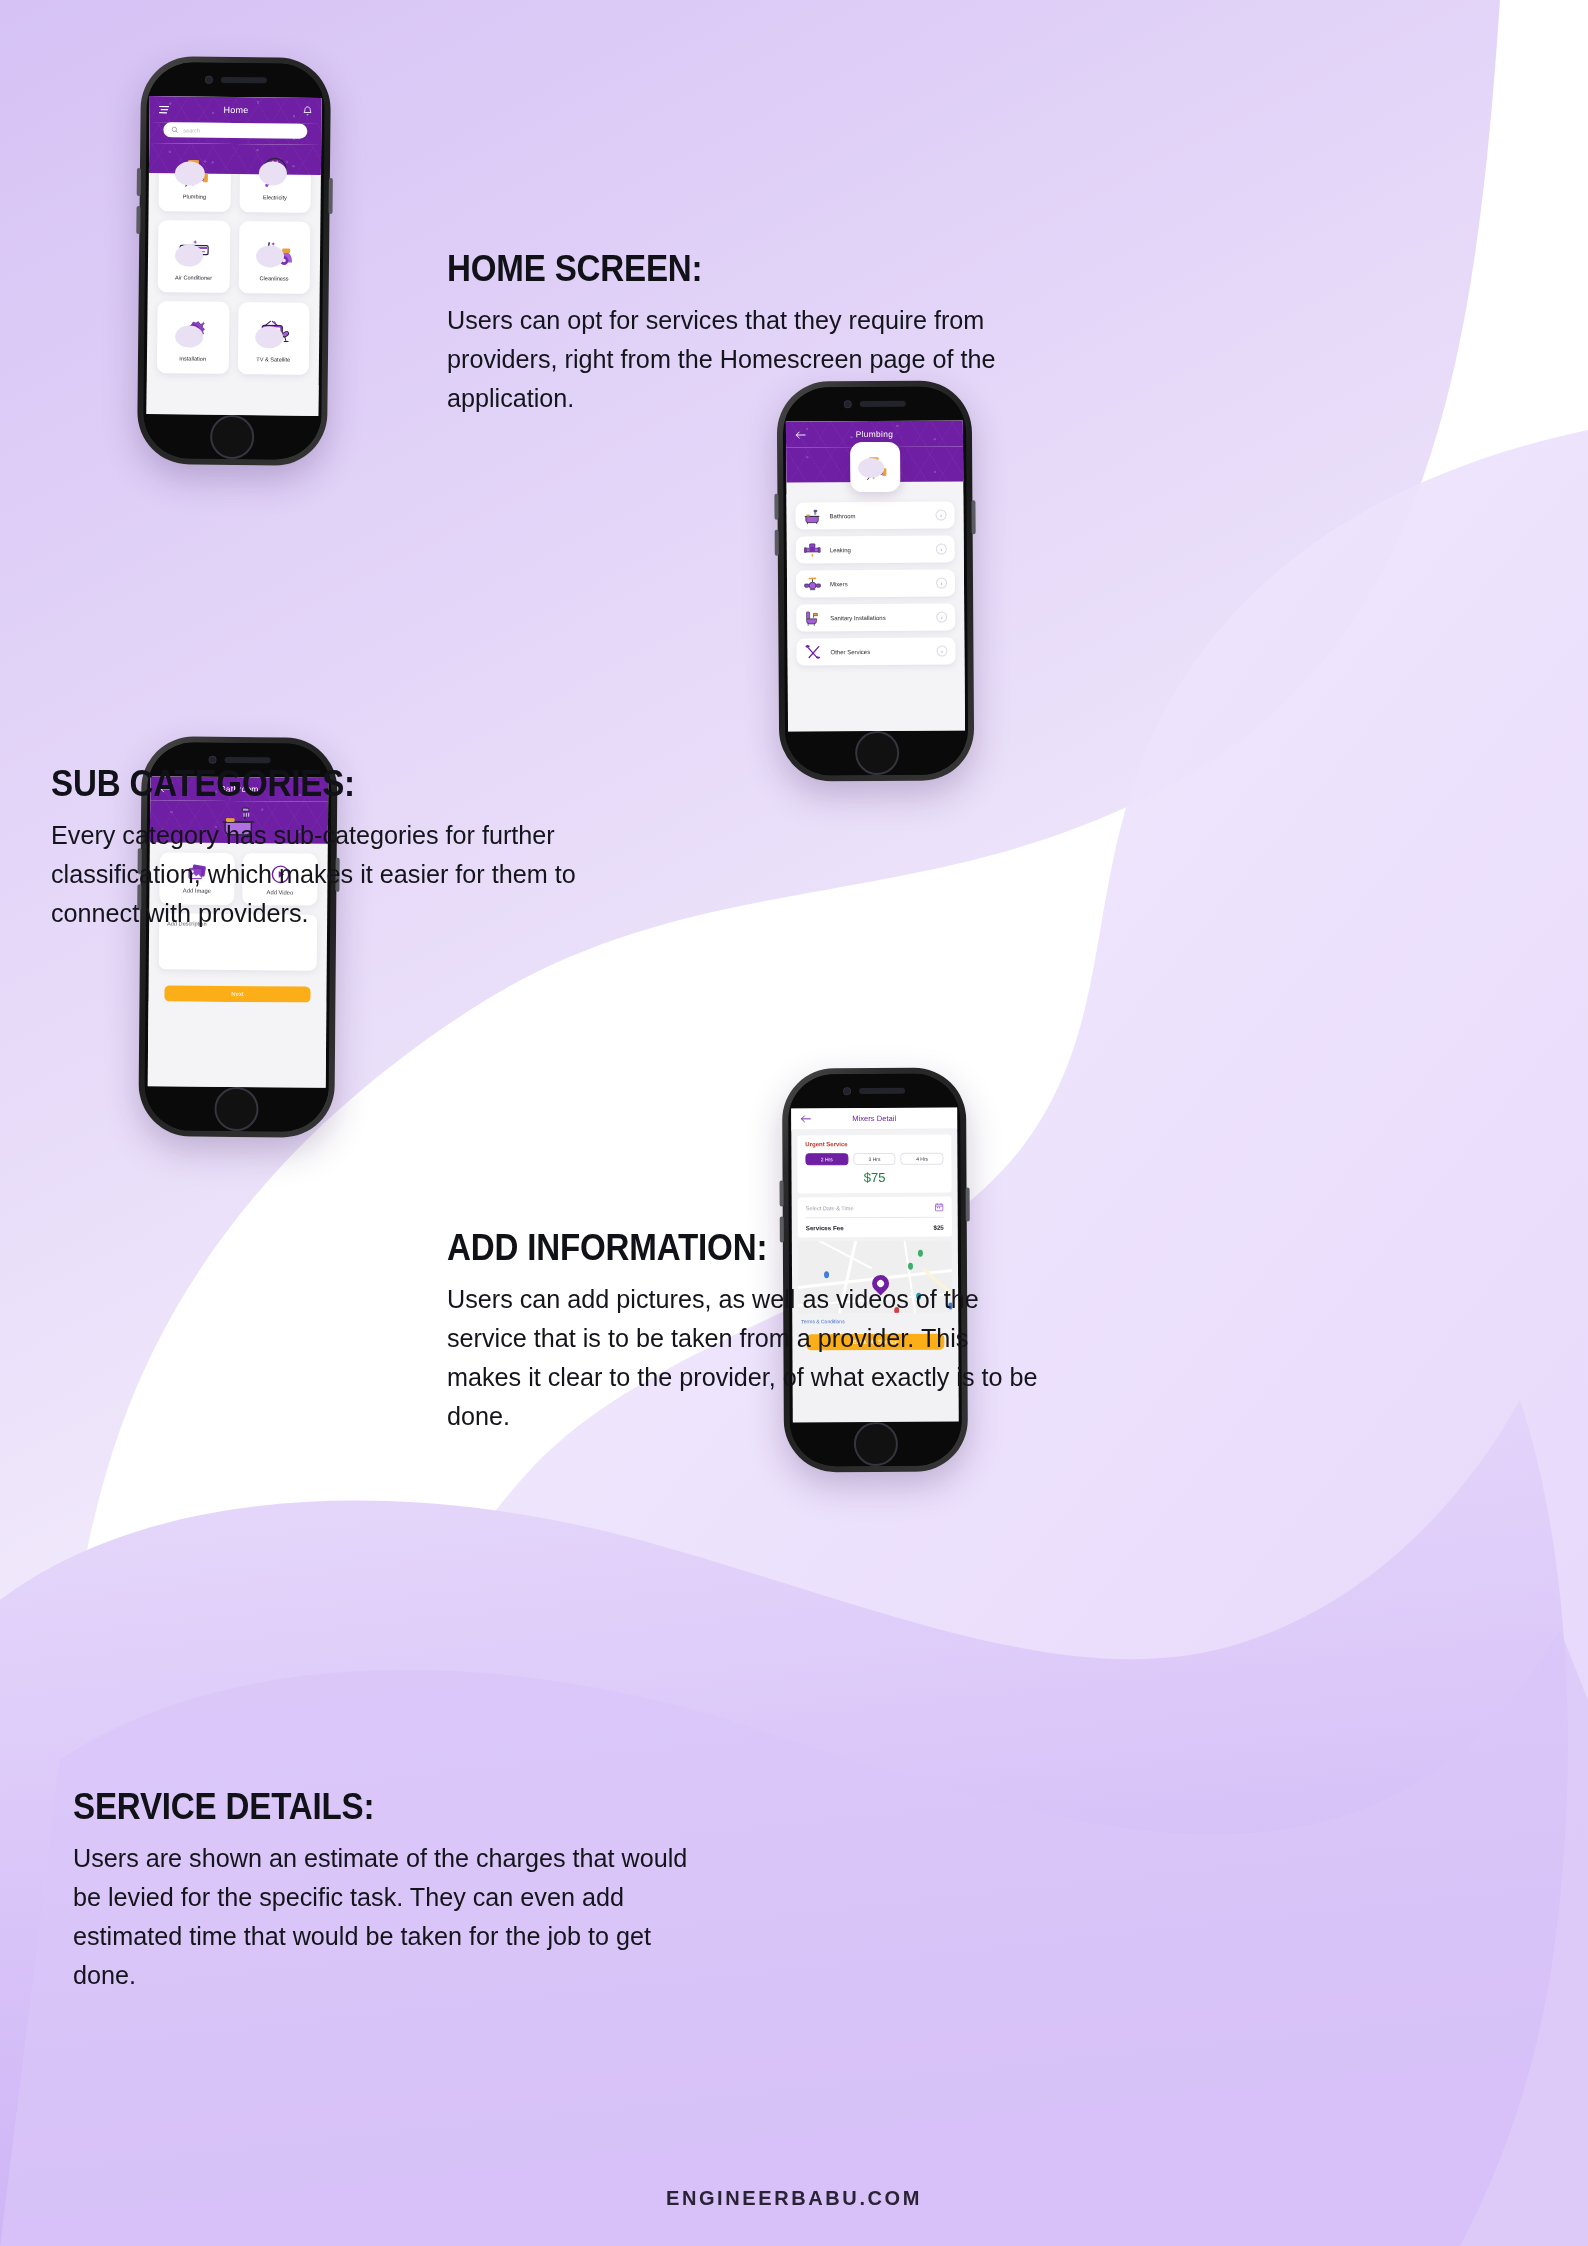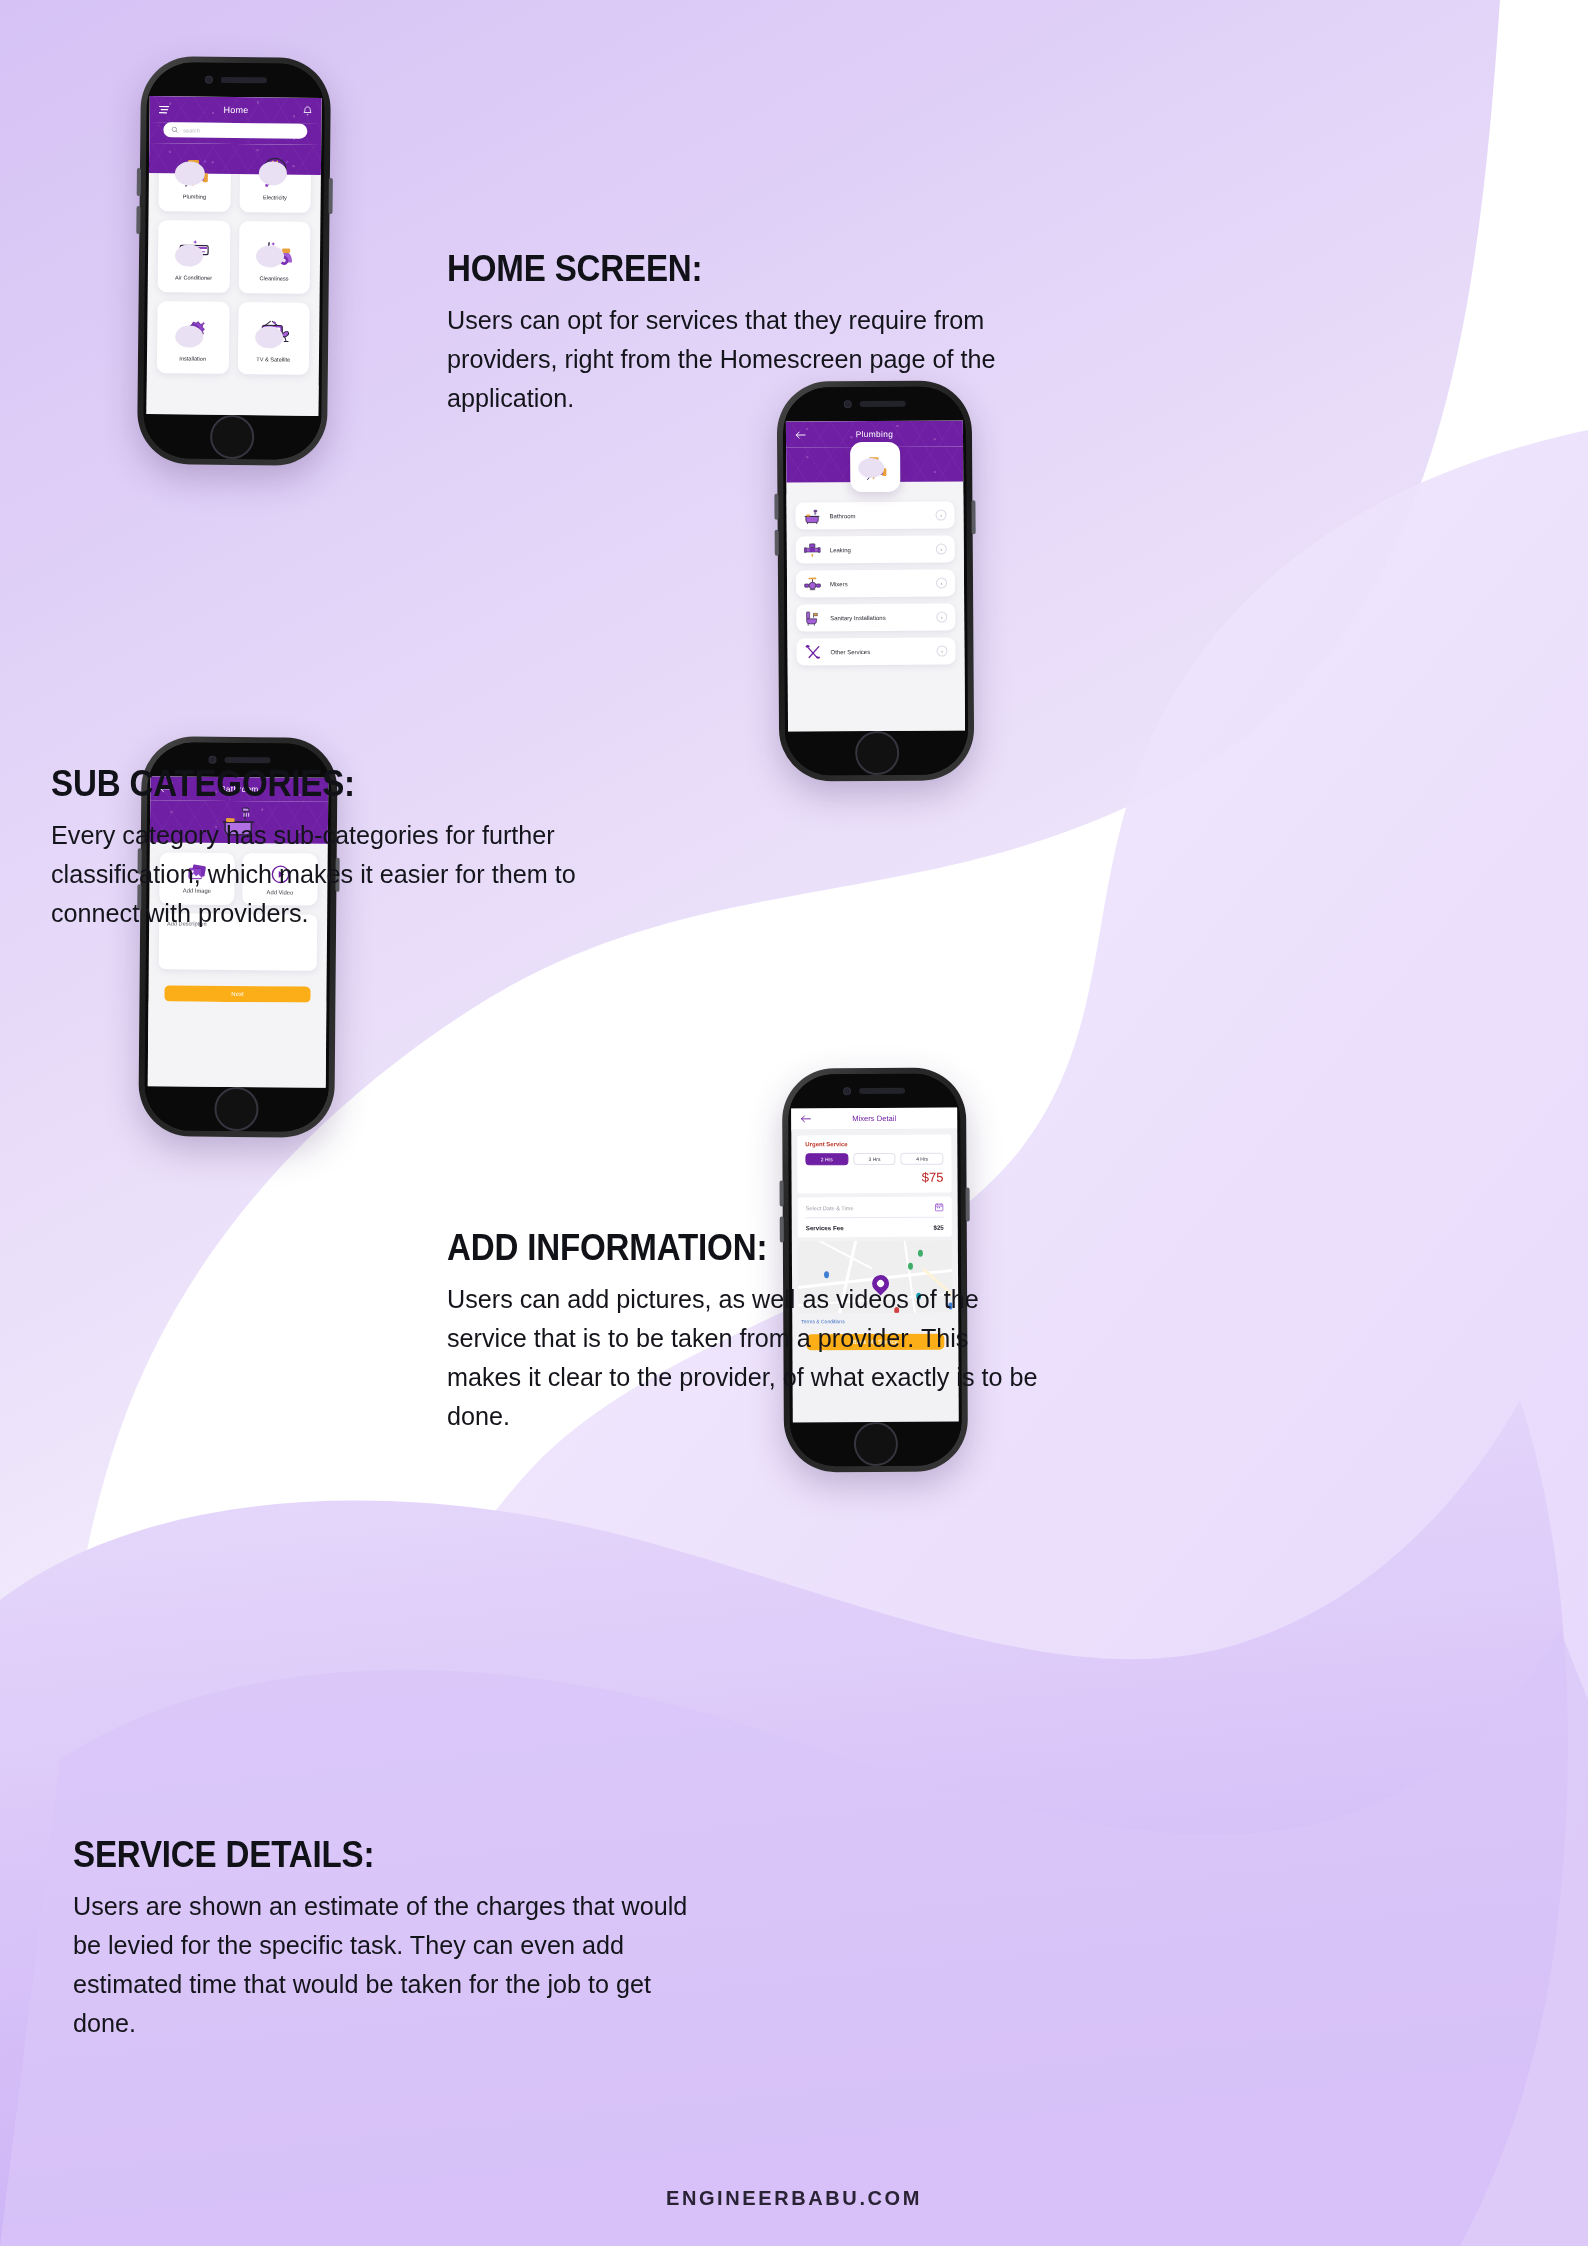--- a/index.html
+++ b/index.html
@@ -158,21 +158,21 @@
   .sd-title{ flex:1; text-align:center; color:#6f1fa3;}
   .card-white{ background:#fff; }
   .urgent-title{ color:#c0392b; font-weight:700; }
   .hrs-row{ display:flex; }
   .hrs-chip{
     border-radius:4px; text-align:center; border:1px solid #e4e0ec;
     background:#fff; color:#40404a;
     display:flex;align-items:center;justify-content:center;
   }
   .hrs-chip.active{ background:#6f1fa3; color:#fff; border-color:#6f1fa3; }
-  .price{ text-align:right; color:#b91c1c; }
+  .price{ text-align:center; color:#15803d; }
   .field-row{ display:flex; align-items:center; border-bottom:1px solid #ebe7f1; }
   .field-ph{ flex:1; color:#9d9daa; }
   .fee-row{ display:flex; align-items:center; justify-content:space-between; color:#20202a; font-weight:700;}
   .map{
     position:relative; overflow:hidden;
     background:#efeff0;
   }
   .map .road{ position:absolute; background:#fff; }
   .map .road-y{ position:absolute; background:#fdf3d8; }
   .pin{
@@ -695,20 +695,20 @@
         <span>Book My Service</span>
       </div>
       <div style="flex:1;"></div>
     </div>
     <div class="home-btn-bar" style="height:44px;">
       <div class="home-btn"></div>
     </div>
   </div>
 </div>
 
-<div class="block" style="left:73px; top:1834px; width:650px;">
+<div class="block" style="left:73px; top:1786px; width:650px;">
   <h2>SERVICE DETAILS:</h2>
   <p>Users are shown an estimate of the charges that would be levied for the specific task. They can even add estimated time that would be taken for the job to get done.</p>
 </div>
 
 <div class="footer">
   <span>ENGINEERBABU.COM</span>
 </div>
 
 </body></html>

